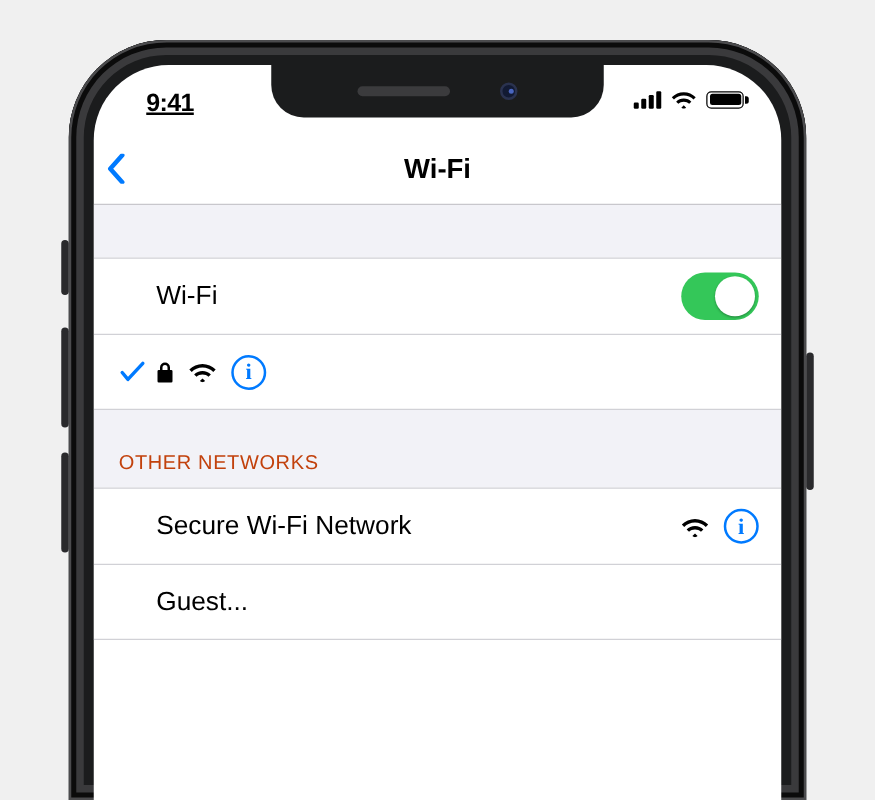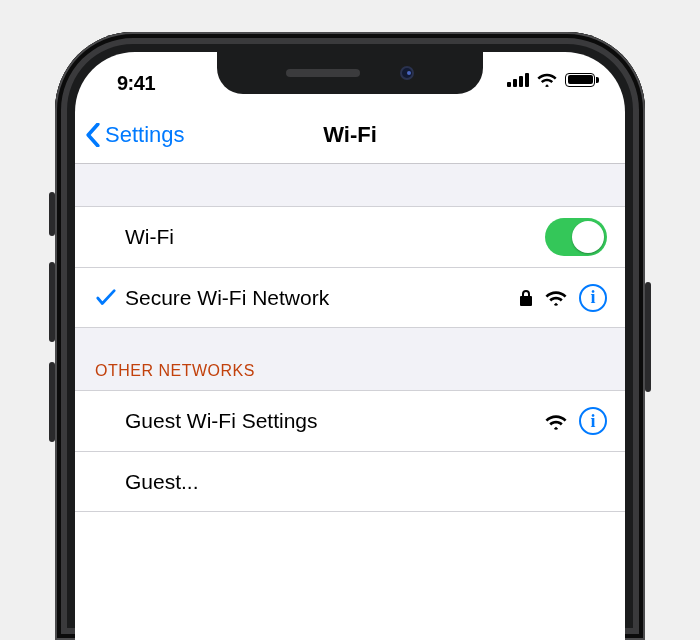--- a/index.html
+++ b/index.html
@@ -61,21 +61,21 @@
 
   
   .statusbar {
     position: relative;
     height: 54px;
     display: flex;
     align-items: center;
     font-weight: 600;
     font-size: 20px;
   }
-  .sb-time { position: absolute; left: 42px; top: 20px; letter-spacing: -0.5px;}
+  .sb-time { position: absolute; left: 42px; top: 20px; letter-spacing: -0.5px; text-decoration: underline;}
   .sb-right {
     position: absolute; right: 30px; top: 20px;
     display: flex; align-items: center; gap: 8px;
   }
   .cellular { display:flex; align-items:flex-end; gap:2px; height:15px;}
   .cellular span { width:4px; background:#000; border-radius:1px;}
   .cellular span:nth-child(1){height:5px;}
   .cellular span:nth-child(2){height:8px;}
   .cellular span:nth-child(3){height:11px;}
   .cellular span:nth-child(4){height:14px;}
@@ -185,21 +185,20 @@
       </div>
     </div>
 
     <div class="navbar">
       <div class="nav-back">
         <span>
           <svg width="16" height="24" viewBox="0 0 12 20">
               <path fill="none" stroke="#007aff" stroke-width="3" stroke-linecap="round" stroke-linejoin="round" d="M10 1 2 10l8 9"></path>
             </svg>
         </span>
-        <span>Settings</span>
       </div>
       <div class="nav-title">Wi-Fi</div>
     </div>
 
     <div class="content">
 
       <div class="group">
         <div class="row">
           <span class="check-slot"></span>
           <span class="row-label">Wi-Fi</span>
@@ -207,21 +206,20 @@
               <span class="knob"></span>
             </span>
         </div>
 
         <div class="row">
           <span class="check-slot">
             <svg width="22" height="22" viewBox="0 0 24 24">
                 <path fill="none" stroke="#007aff" stroke-width="3" stroke-linecap="round" stroke-linejoin="round" d="M3 12l5 6L21 4"></path>
               </svg>
           </span>
-          <span class="row-label">Secure Wi-Fi Network</span>
           <span class="row-accessories">
             <span>
               <svg width="14" height="18" viewBox="0 0 14 18">
                   <path fill="#000" d="M11 7V5a4 4 0 10-8 0v2H2a1 1 0 00-1 1v8a1 1 0 001 1h10a1 1 0 001-1V8a1 1 0 00-1-1h-1zM5 5a2 2 0 114 0v2H5V5z"></path>
                 </svg>
             </span>
             <span>
               <svg width="22" height="17" viewBox="0 0 24 18">
                   <path fill="#000" d="M12 18c-.9 0-1.7-.4-2.3-1l2.3-2.3 2.3 2.3c-.6.6-1.4 1-2.3 1zm-5.2-4.7l-2.1-2.1C6.5 9.3 9.1 8.2 12 8.2s5.5 1.1 7.3 3l-2.1 2.1C15.9 11.9 14 11.2 12 11.2s-3.9.7-5.2 2.1zM2.6 9.1L.5 7C3.5 4 7.6 2.2 12 2.2S20.5 4 23.5 7l-2.1 2.1C19 6.7 15.6 5.2 12 5.2S5 6.7 2.6 9.1z"></path>
                 </svg>
@@ -229,21 +227,21 @@
             <span class="info-circle">i</span>
           </span>
         </div>
       </div>
 
       <div class="section-header">OTHER NETWORKS</div>
 
       <div class="group">
         <div class="row">
           <span class="check-slot"></span>
-          <span class="row-label">Guest Wi-Fi Settings</span>
+          <span class="row-label">Secure Wi-Fi Network</span>
           <span class="row-accessories">
             <span>
               <svg width="22" height="17" viewBox="0 0 24 18">
                   <path fill="#000" d="M12 18c-.9 0-1.7-.4-2.3-1l2.3-2.3 2.3 2.3c-.6.6-1.4 1-2.3 1zm-5.2-4.7l-2.1-2.1C6.5 9.3 9.1 8.2 12 8.2s5.5 1.1 7.3 3l-2.1 2.1C15.9 11.9 14 11.2 12 11.2s-3.9.7-5.2 2.1zM2.6 9.1L.5 7C3.5 4 7.6 2.2 12 2.2S20.5 4 23.5 7l-2.1 2.1C19 6.7 15.6 5.2 12 5.2S5 6.7 2.6 9.1z"></path>
                 </svg>
             </span>
             <span class="info-circle">i</span>
           </span>
         </div>
 

